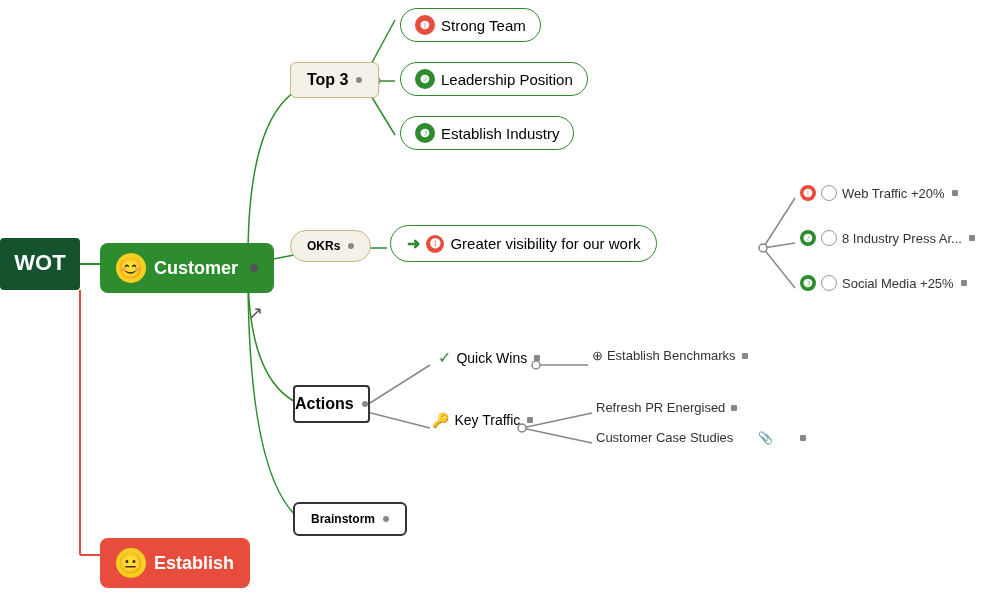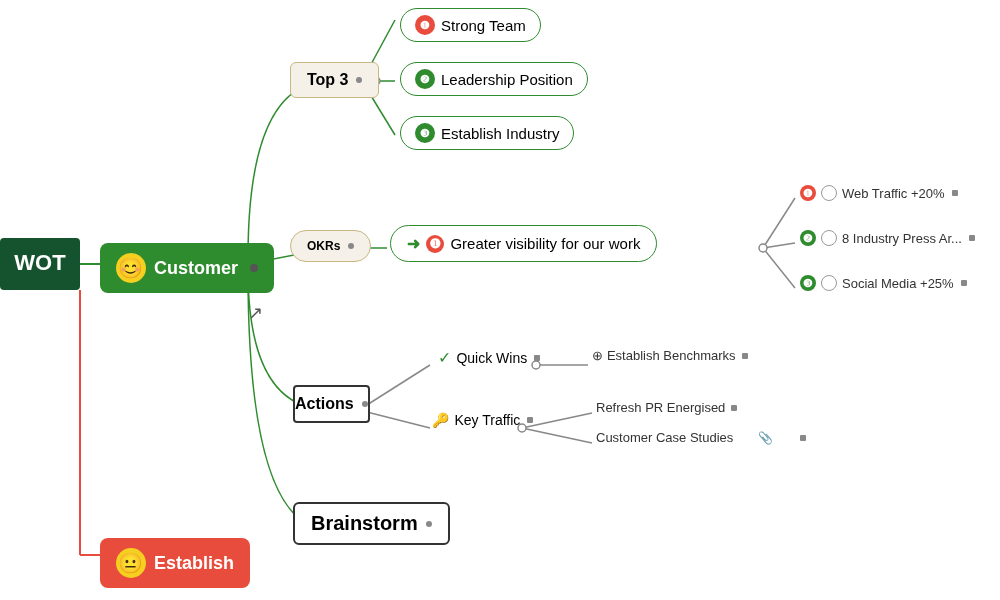--- a/index.html
+++ b/index.html
@@ -155,21 +155,21 @@
       gap: 4px;
     }
 
     
     .brainstorm-node {
       background: #fff;
       border: 2px solid #333;
       border-radius: 6px;
       padding: 8px 16px;
       font-weight: bold;
-      font-size: 20px;
+      font-size: 12px;
       left: 293px;
       top: 502px;
       white-space: nowrap;
       display: flex;
       align-items: center;
       gap: 4px;
     }
 
     
     .top3-child {

